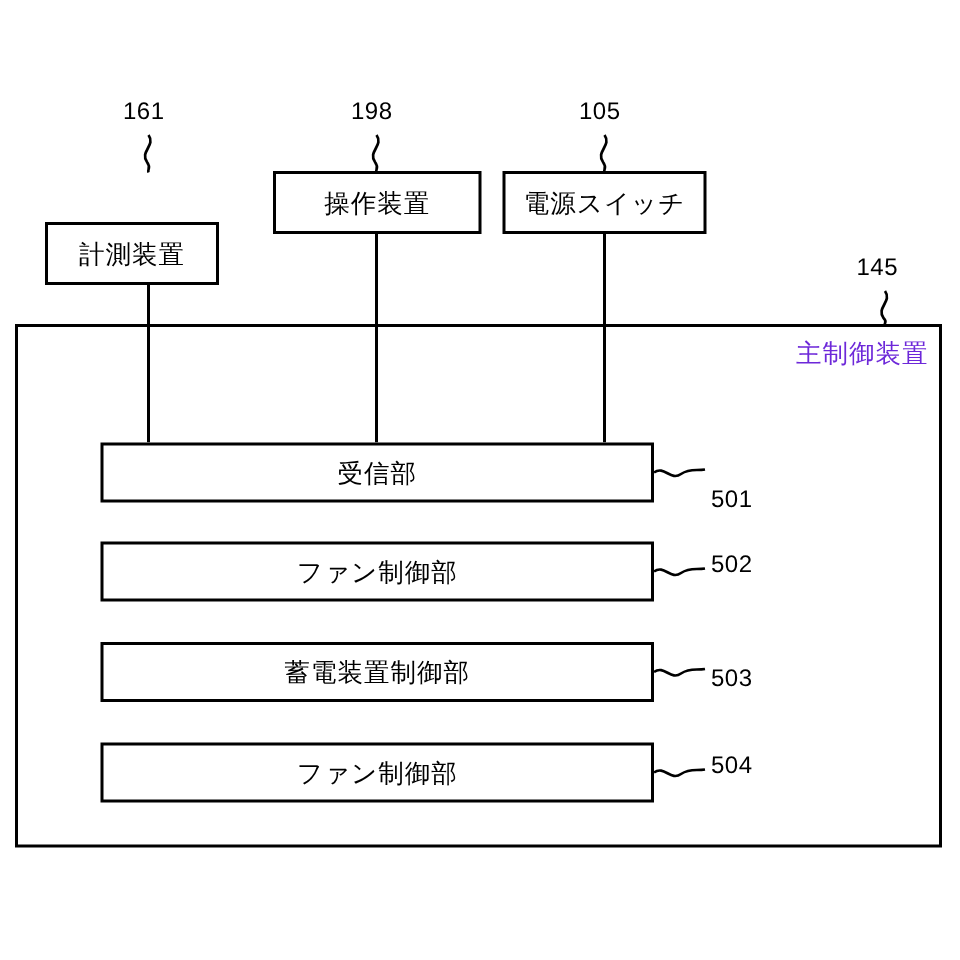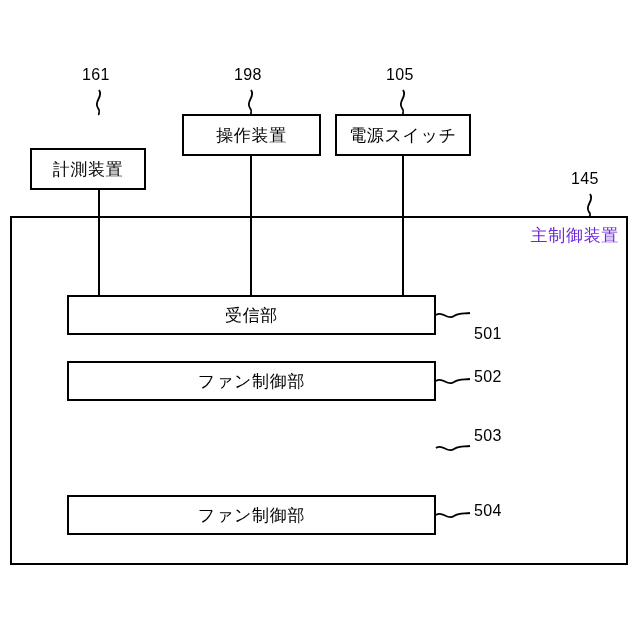--- a/index.html
+++ b/index.html
@@ -93,21 +93,21 @@
     color: #000000;
     letter-spacing: 0.02em;
     white-space: nowrap;
   }
   #ref-161 { left: 82px;  top: 66px; }
   #ref-142 { left: 234px; top: 66px; }
   #ref-143 { left: 386px; top: 66px; }
   #ref-145 { left: 571px; top: 170px; }
   #ref-501 { left: 474px; top: 301px; margin-top: 24px; }
   #ref-502 { left: 474px; top: 368px; }
-  #ref-503 { left: 474px; top: 427px; }
+  #ref-503 { left: 474px; top: 444px; }
   #ref-504 { left: 474px; top: 502px; }
 </style>
 </head>
 <body>
 
 <div id="figure-root">
 
   <svg id="wire-layer" viewBox="0 0 640 640" width="640" height="640">
 
     <line x1="99" y1="156" x2="99" y2="295" stroke-width="2"></line>
@@ -143,20 +143,23 @@
   </div>
 
   <div class="node-box unit-box" id="box-501">
     <span>受信部</span>
   </div>
 
   <div class="node-box unit-box" id="box-502">
     <span>ファン制御部</span>
   </div>
 
+  <div class="node-box unit-box" id="box-503">
+    <span>蓄電装置制御部</span>
+  </div>
 
   <div class="node-box unit-box" id="box-504">
     <span>ファン制御部</span>
   </div>
 
   <span class="ref-num" id="ref-161">161</span>
   <span class="ref-num" id="ref-142">198</span>
   <span class="ref-num" id="ref-143">105</span>
   <span class="ref-num" id="ref-145">145</span>
   <span class="ref-num" id="ref-501">501</span>

